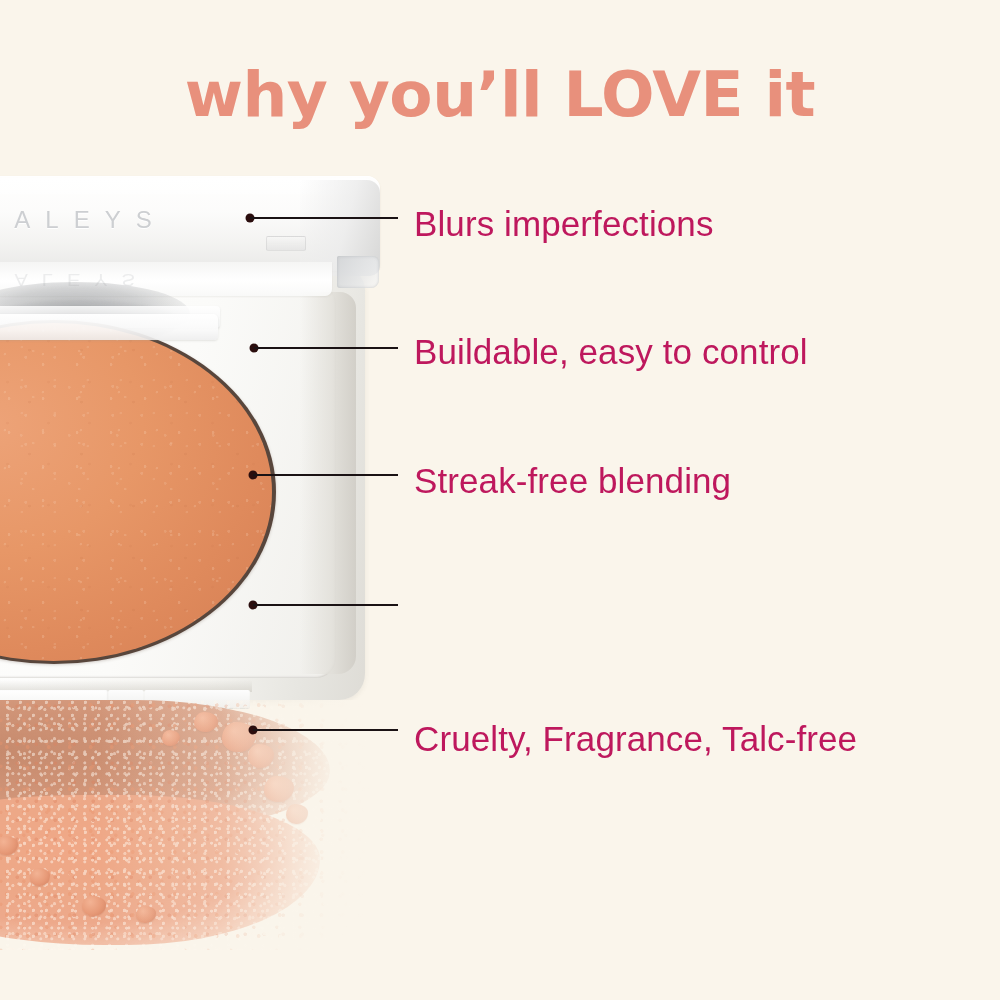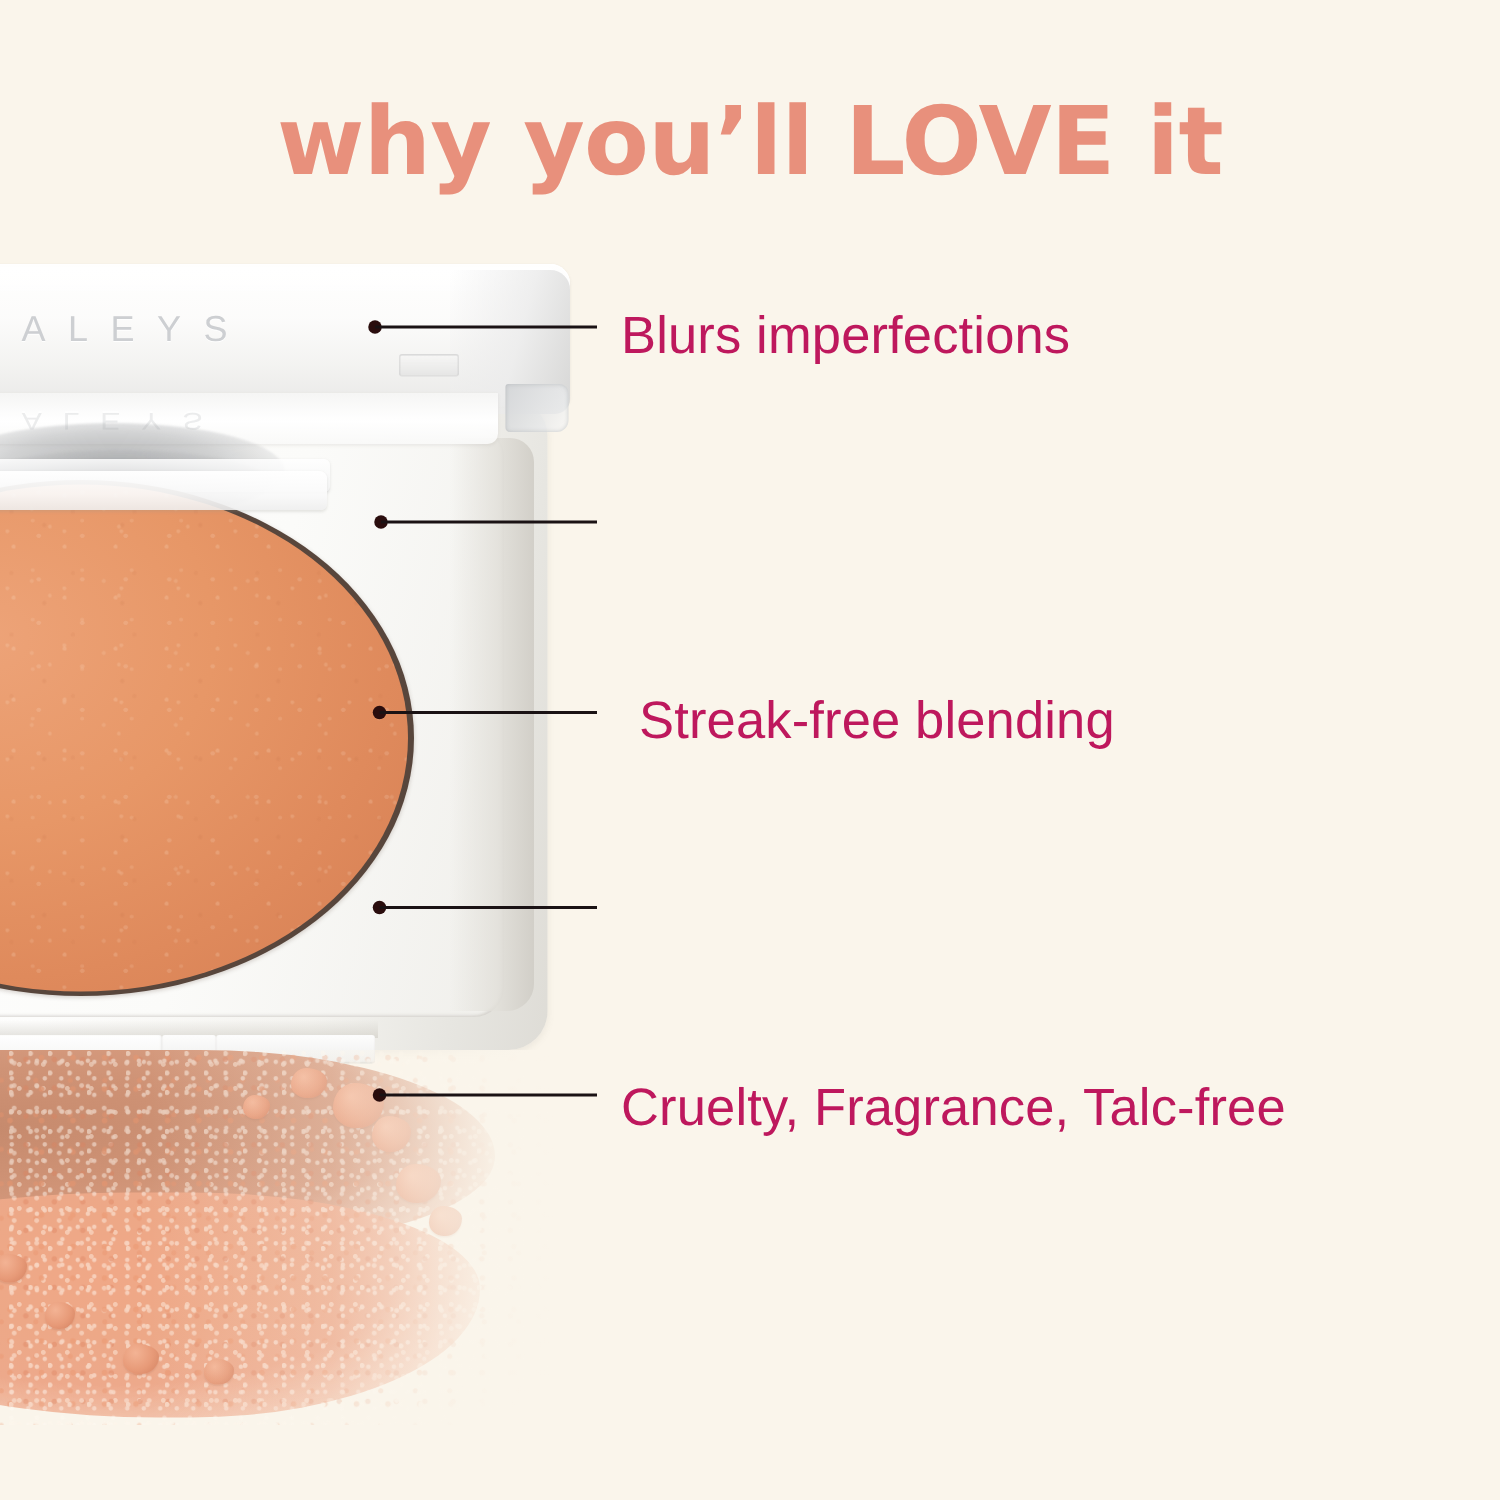--- a/index.html
+++ b/index.html
@@ -455,19 +455,20 @@
   <div class="leader" style="left:253px;top:475px;width:145px;"></div>
 
   <div class="leader-dot" style="left:253px;top:605px;"></div>
   <div class="leader" style="left:253px;top:605px;width:145px;"></div>
 
   <div class="leader-dot" style="left:253px;top:730px;"></div>
   <div class="leader" style="left:253px;top:730px;width:145px;"></div>
 
   <div class="callout-label" style="top:224px;">Blurs imperfections</div>
 
-
-  <div class="callout-label" style="top:481px;margin-left:12px;">Streak-free blending</div>
+  <div class="callout-label" style="top:352px;">Buildable, easy to control</div>
+
+  <div class="callout-label" style="top:481px;">Streak-free blending</div>
 
 
   <div class="callout-label" style="top:739px;text-align:center;">Cruelty, Fragrance, Talc-free</div>
 
 </div>
 
 </body></html>

